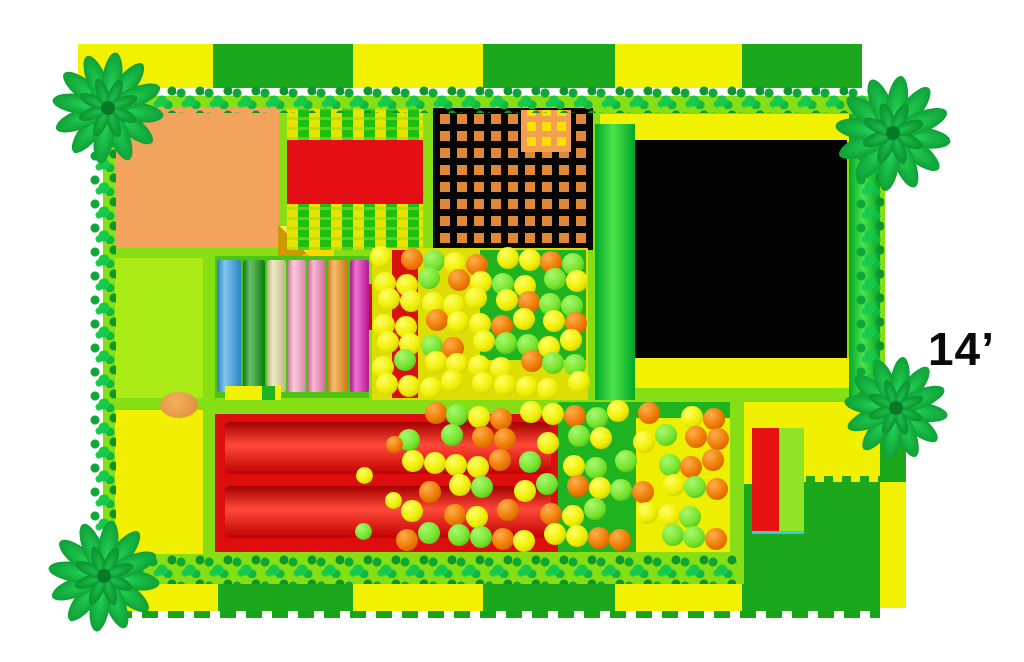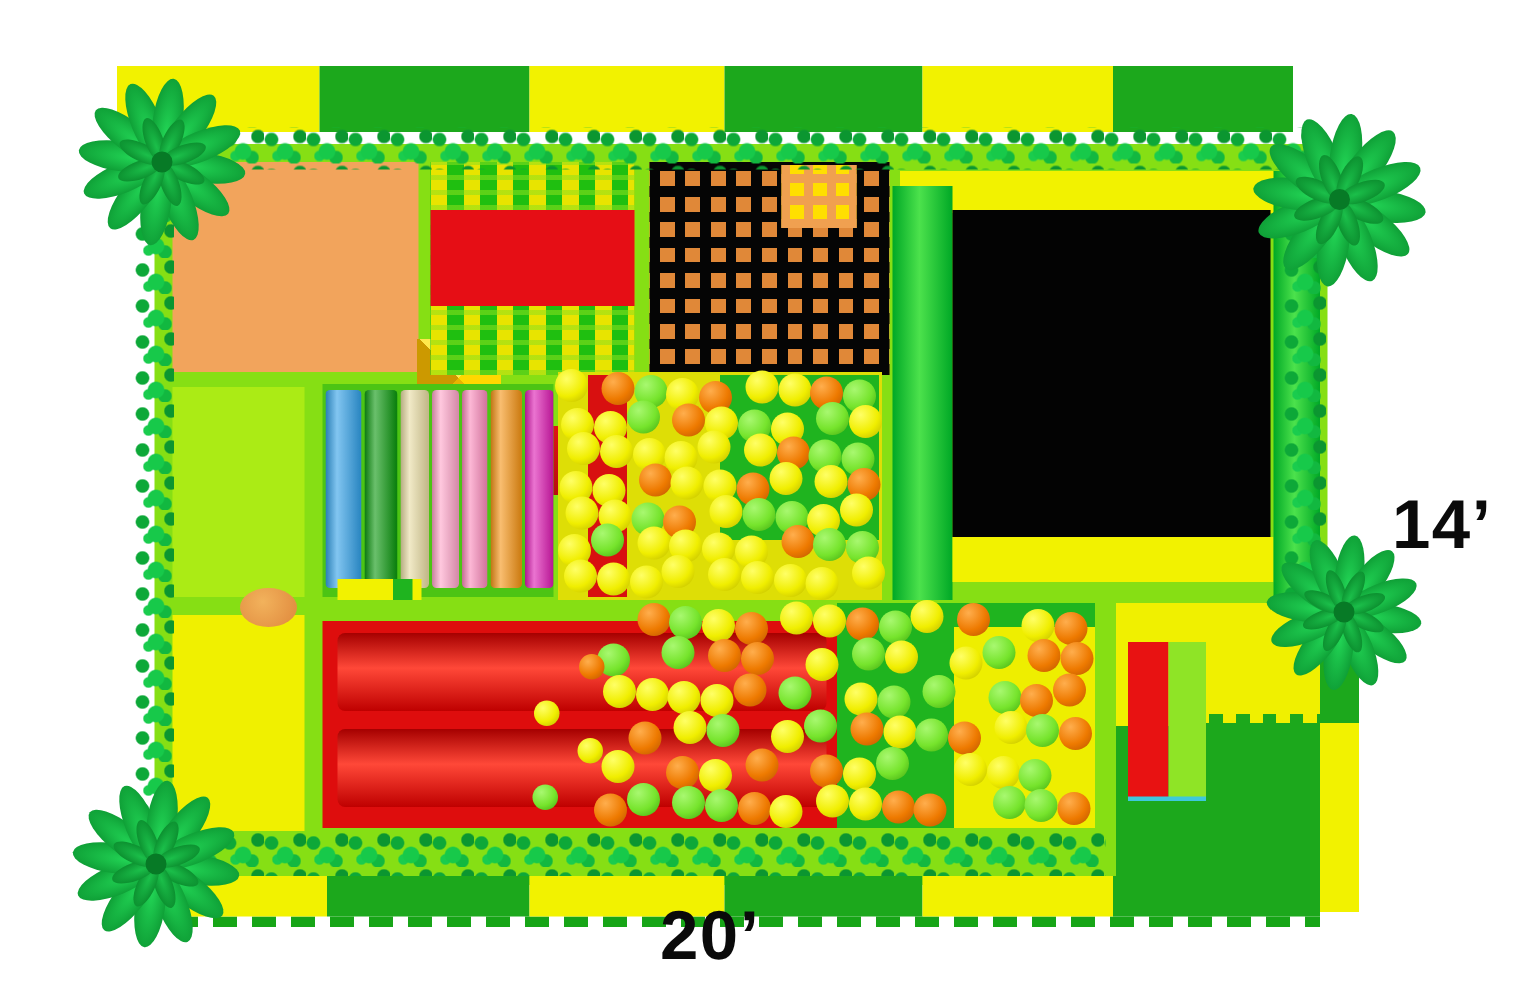--- a/index.html
+++ b/index.html
@@ -395,21 +395,20 @@
       <div class="petal" style="position: absolute; left: 896px; top: 408px; width: 29px; height: 11px; margin-top: -6px; transform-origin: 0px 50%; transform: rotate(70deg); background: radial-gradient(at 35% 50%, rgb(27, 191, 74), rgb(10, 138, 44) 85%);"></div>
       <div class="petal" style="position: absolute; left: 896px; top: 408px; width: 29px; height: 11px; margin-top: -6px; transform-origin: 0px 50%; transform: rotate(115deg); background: radial-gradient(at 35% 50%, rgb(27, 191, 74), rgb(10, 138, 44) 85%);"></div>
       <div class="petal" style="position: absolute; left: 896px; top: 408px; width: 29px; height: 11px; margin-top: -6px; transform-origin: 0px 50%; transform: rotate(160deg); background: radial-gradient(at 35% 50%, rgb(27, 191, 74), rgb(10, 138, 44) 85%);"></div>
       <div class="petal" style="position: absolute; left: 896px; top: 408px; width: 29px; height: 11px; margin-top: -6px; transform-origin: 0px 50%; transform: rotate(205deg); background: radial-gradient(at 35% 50%, rgb(27, 191, 74), rgb(10, 138, 44) 85%);"></div>
       <div class="petal" style="position: absolute; left: 896px; top: 408px; width: 29px; height: 11px; margin-top: -6px; transform-origin: 0px 50%; transform: rotate(250deg); background: radial-gradient(at 35% 50%, rgb(27, 191, 74), rgb(10, 138, 44) 85%);"></div>
       <div class="petal" style="position: absolute; left: 896px; top: 408px; width: 29px; height: 11px; margin-top: -6px; transform-origin: 0px 50%; transform: rotate(295deg); background: radial-gradient(at 35% 50%, rgb(27, 191, 74), rgb(10, 138, 44) 85%);"></div>
       <div class="petal" style="position: absolute; left: 896px; top: 408px; width: 29px; height: 11px; margin-top: -6px; transform-origin: 0px 50%; transform: rotate(340deg); background: radial-gradient(at 35% 50%, rgb(27, 191, 74), rgb(10, 138, 44) 85%);"></div>
       <div class="flower-center" style="position: absolute; left: 889px; top: 401px; width: 14px; height: 14px;"></div>
     </div>
 
-  <div class="dim dim-w">20’</div>
   <div class="dim dim-d">14’</div>
 
 <div style="position: absolute; left: 78px; top: 44px; width: 135px; height: 44px; background: rgb(242, 242, 0);"></div>
     <div style="position: absolute; left: 213px; top: 44px; width: 140px; height: 44px; background: rgb(28, 168, 28);"></div>
     <div style="position: absolute; left: 353px; top: 44px; width: 130px; height: 44px; background: rgb(242, 242, 0);"></div>
     <div style="position: absolute; left: 483px; top: 44px; width: 132px; height: 44px; background: rgb(28, 168, 28);"></div>
     <div style="position: absolute; left: 615px; top: 44px; width: 127px; height: 44px; background: rgb(242, 242, 0);"></div>
     <div style="position: absolute; left: 742px; top: 44px; width: 120px; height: 44px; background: rgb(28, 168, 28);"></div>
     <div style="position: absolute; left: 90px; top: 584px; width: 128px; height: 27px; background: rgb(242, 242, 0);"></div>
     <div style="position: absolute; left: 218px; top: 584px; width: 135px; height: 27px; background: rgb(28, 168, 28);"></div>

